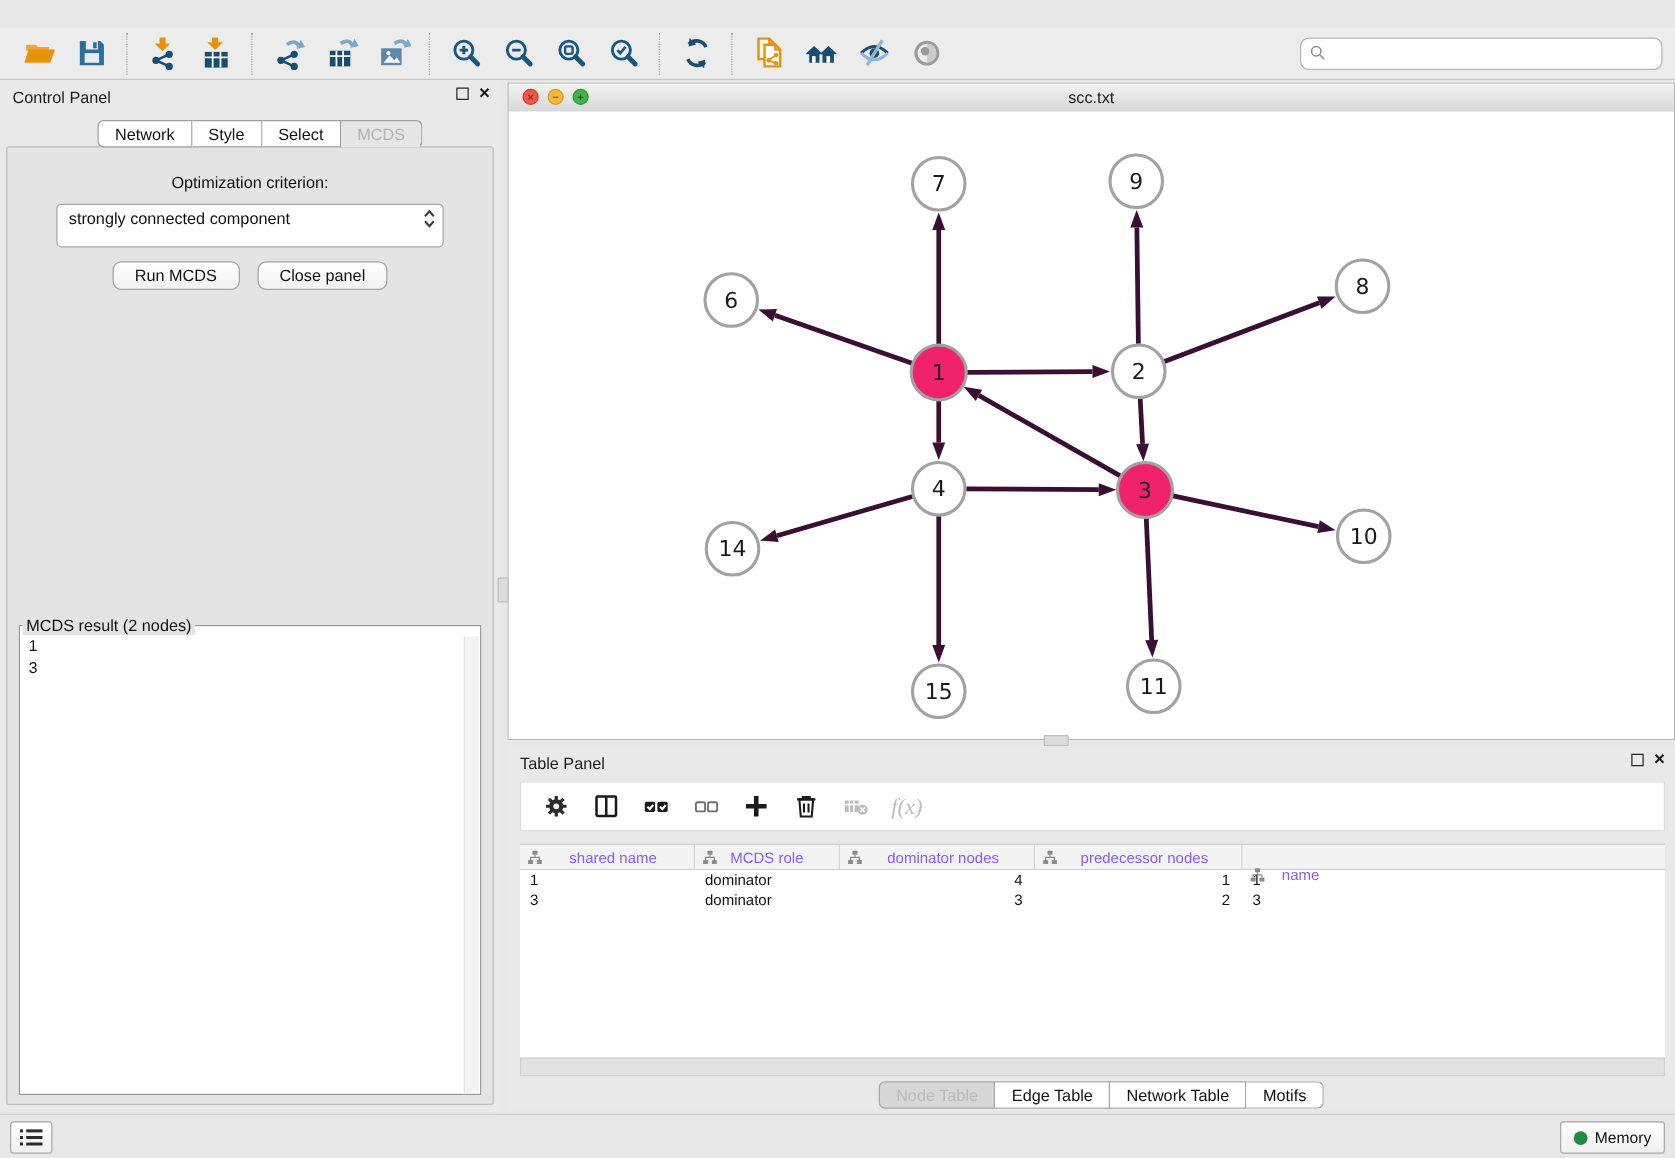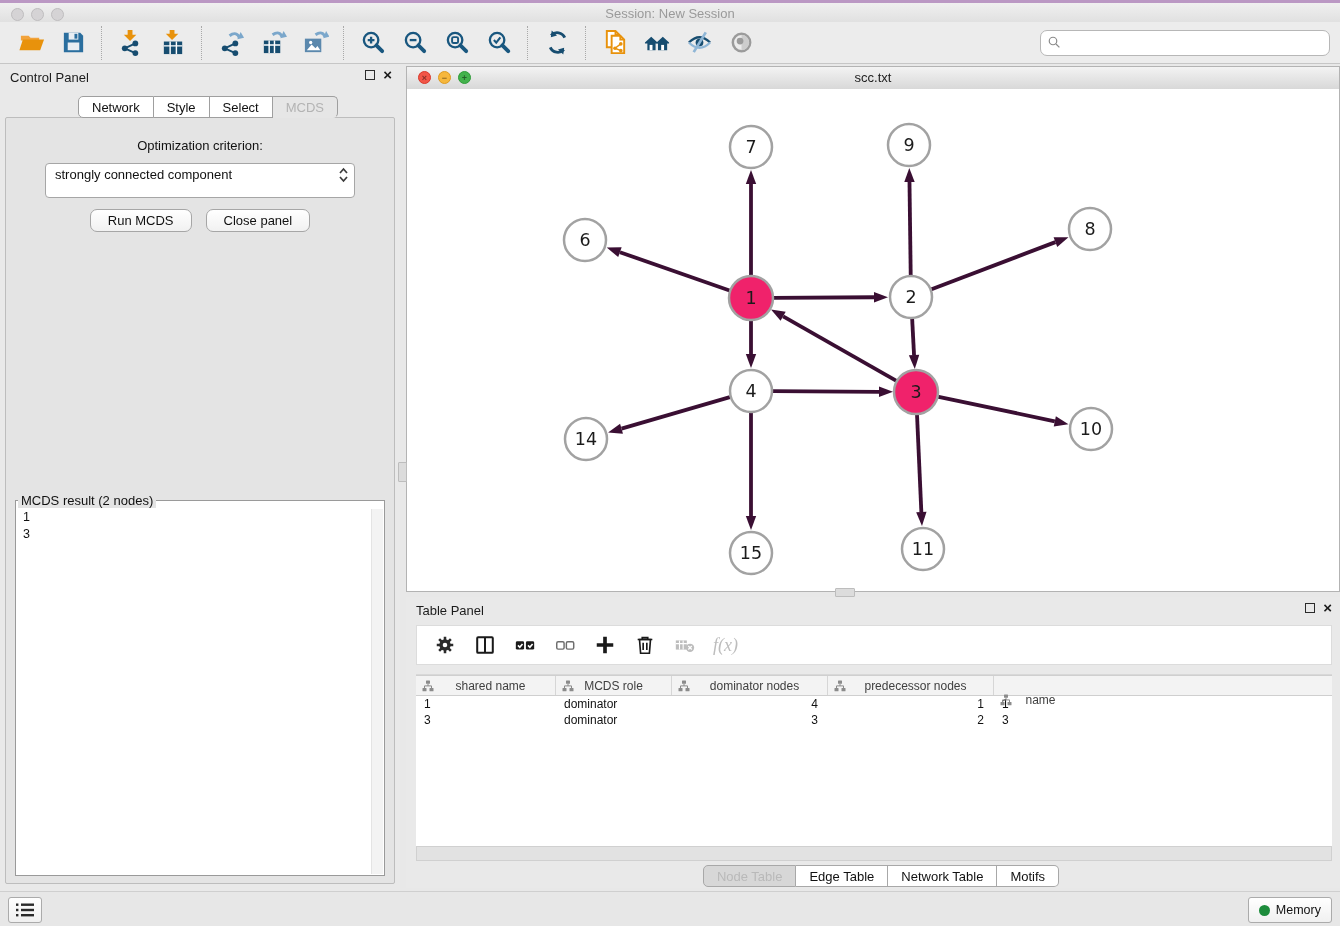--- a/index.html
+++ b/index.html
@@ -72,21 +72,21 @@
   
   #table-panel{position:absolute;left:406px;top:597px;right:0;bottom:38px;background:#e9e9e9;}
   #tp-toolbar{position:absolute;left:10px;right:8px;top:28px;height:40px;background:#fff;border:1px solid #dcdcdc;
     display:flex;align-items:center;padding:0 8px;box-sizing:border-box;}
   .tp-icon{width:26px;height:26px;margin:0 7px;display:flex;align-items:center;justify-content:center;}
   .tp-icon svg{width:22px;height:22px;}
   #fx-label{font-family:"Liberation Serif",serif;font-style:italic;font-size:18px;color:#bdbdbd;margin-left:8px;}
 
   #tp-table{position:absolute;left:10px;right:8px;top:77px;height:172px;background:#fff;border-top:1px solid #d8d8d8;}
   #tp-head{display:flex;height:19px;background:#f3f3f3;border-top:1px solid #cfcfcf;border-bottom:1px solid #cfcfcf;}
-  .th{position:relative;display:flex;align-items:center;justify-content:center;font-size:12px;color:#404040;
+  .th{position:relative;display:flex;align-items:center;justify-content:center;font-size:12px;color:#8b5cf6;
     border-right:1px solid #d6d6d6;box-sizing:border-box;background:#f3f3f3;}
   .th svg{position:absolute;left:6px;width:12px;height:12px;}
   .tr{display:flex;height:16px;font-size:12px;color:#111;}
   .td{box-sizing:border-box;padding:1px 8px 0 8px;overflow:hidden;white-space:nowrap;}
   .td.right{text-align:right;padding-right:10px;}
 
   #tp-scrollstrip{position:absolute;left:10px;right:8px;top:249px;height:15px;background:#e2e2e2;border:1px solid #d0d0d0;box-sizing:border-box;}
 
   #tp-tabs{position:absolute;left:0;right:0;top:268px;height:22px;display:flex;justify-content:center;}
   .tp-tab{height:22px;line-height:22px;padding:0 13px;font-size:13px;background:#fff;color:#111;
@@ -101,26 +101,20 @@
     border:1px solid #ababab;border-radius:3px;display:flex;align-items:center;justify-content:center;}
   #memory-btn{position:absolute;right:8px;top:5px;height:24px;background:linear-gradient(#fff,#f0f0f0);
     border:1px solid #ababab;border-radius:3px;display:flex;align-items:center;gap:6px;padding:0 10px;font-size:12.5px;color:#111;}
   #memory-dot{width:11px;height:11px;border-radius:50%;background:#1d8c3c;}
 </style>
 </head>
 <body>
 
 <div id="app">
 
-  <div id="titlebar">
-    <div class="traffic t-grey" style="left:11px"></div>
-    <div class="traffic t-grey" style="left:31px"></div>
-    <div class="traffic t-grey" style="left:51px"></div>
-    <div id="win-title">Session: New Session</div>
-  </div>
 
   <div id="toolbar">
     <span class="tb-icon">
       <svg viewBox="0 0 28 28">
           <path fill="#f2a33c" d="M3 7h8l2 2h9v3H3z"></path>
           <path fill="#e8920c" d="M1.5 22 5 11h22l-4 11z"></path>
         </svg>
     </span>
     <span class="tb-icon">
       <svg viewBox="0 0 28 28">

